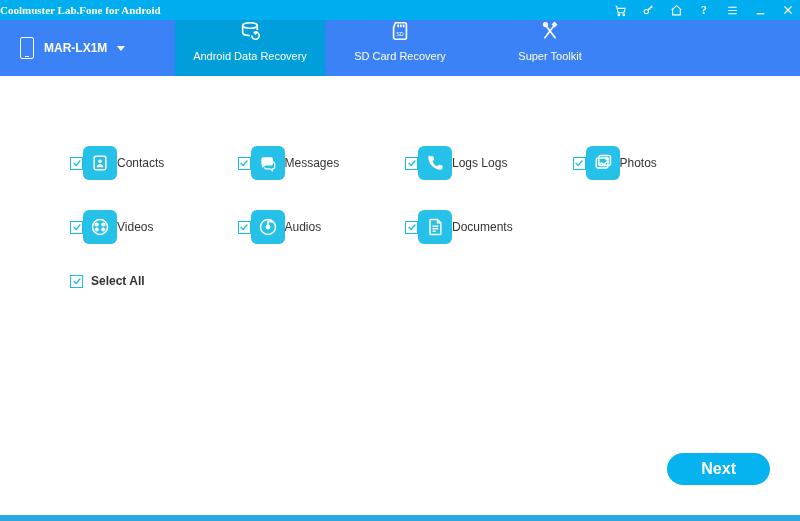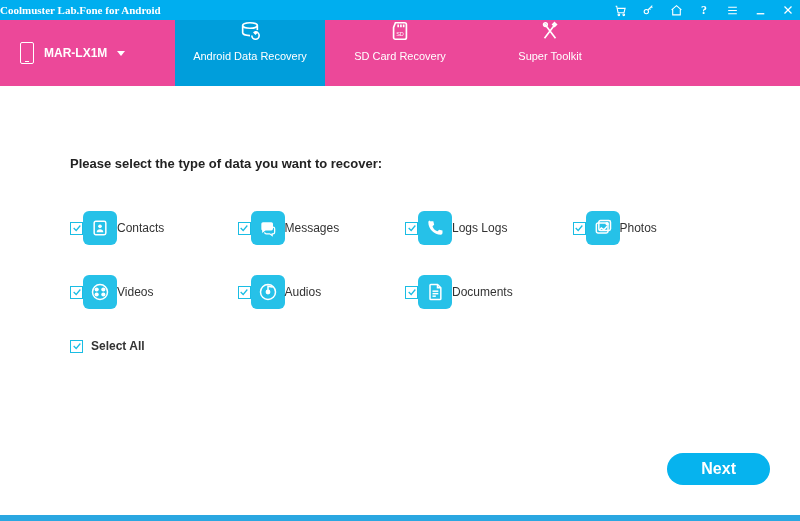--- a/index.html
+++ b/index.html
@@ -45,22 +45,22 @@
   .titlebar .win-controls span {
     cursor: pointer;
     display: inline-flex;
     align-items: center;
     justify-content: center;
     width: 16px;
     height: 16px;
   }
   
   .navbar {
-    height: 66px;
-    background: #ec4899;
+    height: 56px;
+    background: #3b82f6;
     display: flex;
     align-items: stretch;
     color: #fff;
   }
   .device {
     width: 175px;
     display: flex;
     align-items: center;
     padding-left: 20px;
     gap: 10px;
@@ -263,21 +263,20 @@
             <path d="M6 4l12 16M18 4L6 20"></path>
             <circle cx="7" cy="5" r="2"></circle>
             <path d="M17 3l2 2-2 2-2-2z"></path>
           </svg>
       </span>
       <span>Super Toolkit</span>
     </div>
   </div>
 
   <div class="content">
-    <div class="prompt">Please select the type of data you want to recover:</div>
 
     <div class="grid">
 
       <div class="dtype">
         <span class="chk checked">
             <svg viewBox="0 0 24 24" stroke="#1abde4" stroke-width="3" fill="none">
               <polyline points="4 12 10 18 20 6"></polyline>
             </svg>
           </span>
         <span class="tile">

